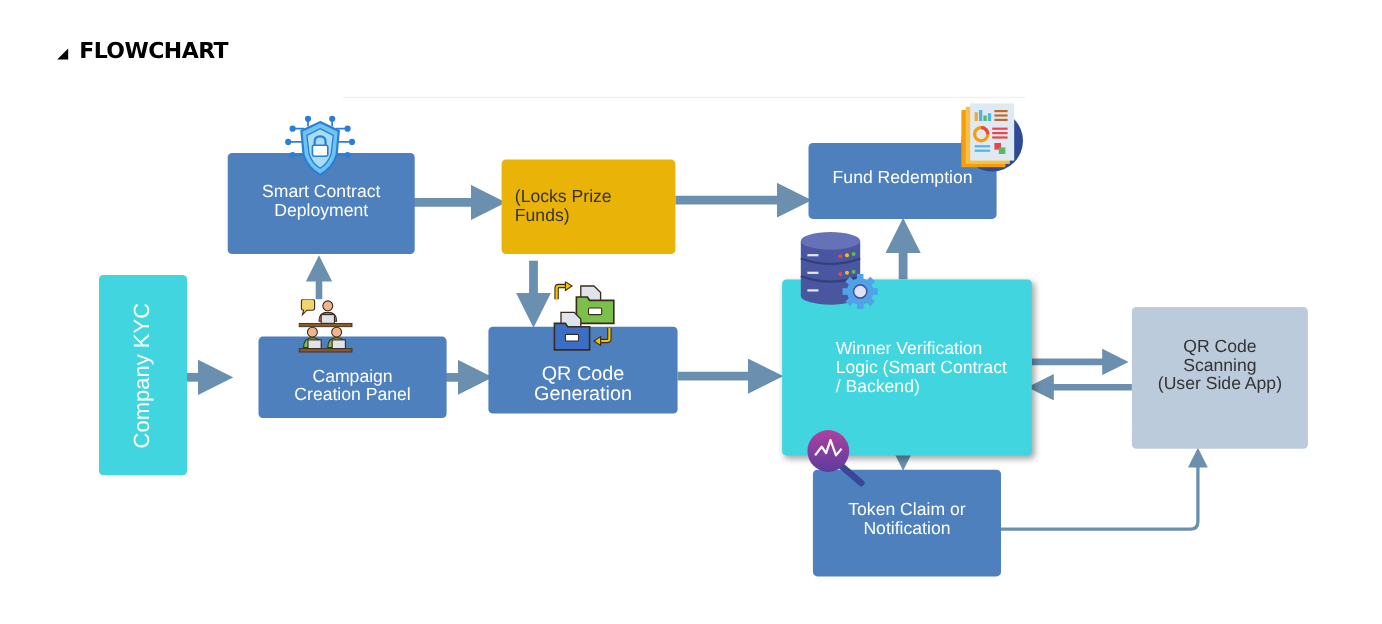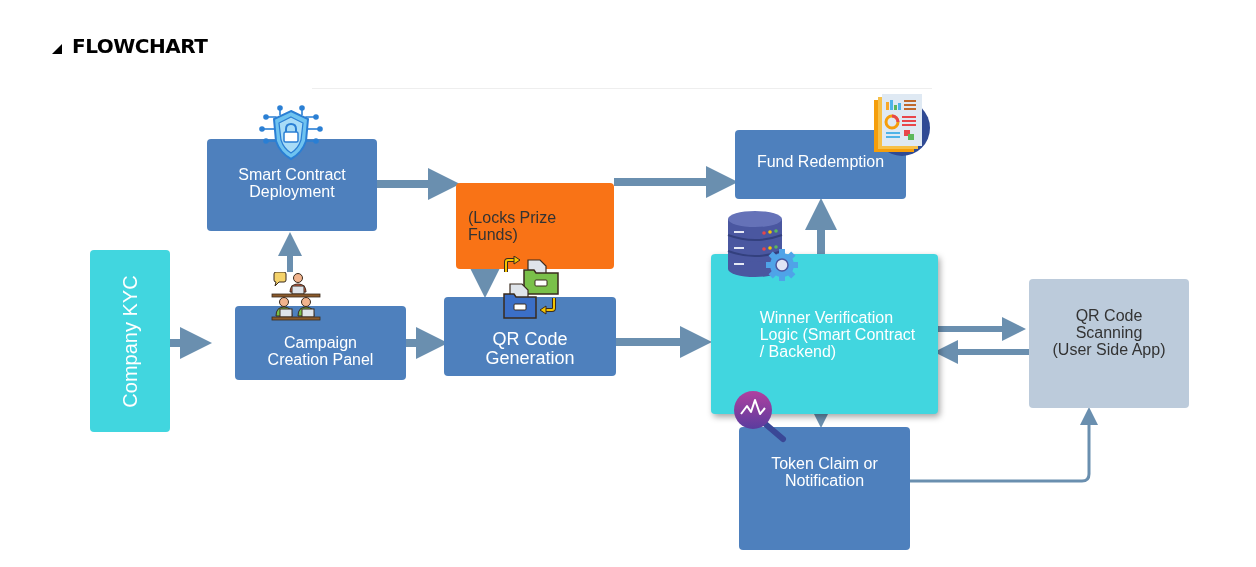--- a/index.html
+++ b/index.html
@@ -8,35 +8,35 @@
 
     .title-wrap { position: absolute; left: 52px; top: 34px; display: flex; align-items: center; }
     .title-tri { width: 0; height: 0; border-left: 10px solid transparent; border-bottom: 10px solid #000; margin-right: 10px; margin-top: 6px; }
     .title { font-family: "DejaVu Sans", sans-serif; font-weight: bold; font-size: 20px; color: #000; letter-spacing: -0.5px; }
 
     .topline { position: absolute; left: 312px; top: 88px; width: 620px; height: 1px; background: #eeeeee; }
 
     .node { position: absolute; border-radius: 4px; display: flex; align-items: center; justify-content: center; text-align: center; font-size: 16px; line-height: 17px; }
     .blue { background: #4e80bd; color: #ffffff; }
     .cyan { background: #41d6df; color: #ffffff; }
-    .grey { background: #f97316; color: #333333; margin-top: 38px; }
+    .grey { background: #eab308; color: #333333; }
     .slate { background: #bccbdb; color: #333333; }
     .node span { white-space: pre-line; }
 
     #n-kyc { left: 90px; top: 250px; width: 80px; height: 182px; }
     #n-kyc span { display: block; transform: rotate(-90deg); white-space: nowrap; font-size: 20px; }
 
     #n-scd { left: 207px; top: 139px; width: 170px; height: 92px; align-items: flex-start; padding-top: 27px; }
     #n-ccp { left: 205px; top: 306px; width: 171px; height: 74px; padding-top: 16px; margin-left: 30px; }
     #n-locks { left: 456px; top: 145px; width: 158px; height: 86px; justify-content: flex-start; text-align: left; padding-left: 12px; }
     #n-qr { left: 444px; top: 297px; width: 172px; height: 79px; padding-top: 24px; font-size: 18px; line-height: 19px; }
     #n-fund { left: 735px; top: 130px; width: 171px; height: 69px; padding-bottom: 6px; }
     #n-winner { left: 711px; top: 254px; width: 227px; height: 160px; justify-content: center; text-align: left; padding-left: 26px; box-shadow: 2px 3px 6px rgba(0,0,0,0.35); }
     #n-scan { left: 1029px; top: 279px; width: 160px; height: 129px; align-items: flex-start; padding-top: 28px; }
-    #n-token { left: 739px; top: 427px; width: 171px; height: 123px; align-items: flex-start; padding-top: 28px; }
+    #n-token { left: 739px; top: 427px; width: 171px; height: 97px; align-items: flex-start; padding-top: 28px; }
 
     svg.arrows { position: absolute; left: 0; top: 0; width: 1256px; height: 567px; pointer-events: none; }
     .icon { position: absolute; }
   </style>
 </head>
 <body>
 
 <div class="title-wrap">
   <div class="title-tri"></div>
   <div class="title">FLOWCHART</div>

